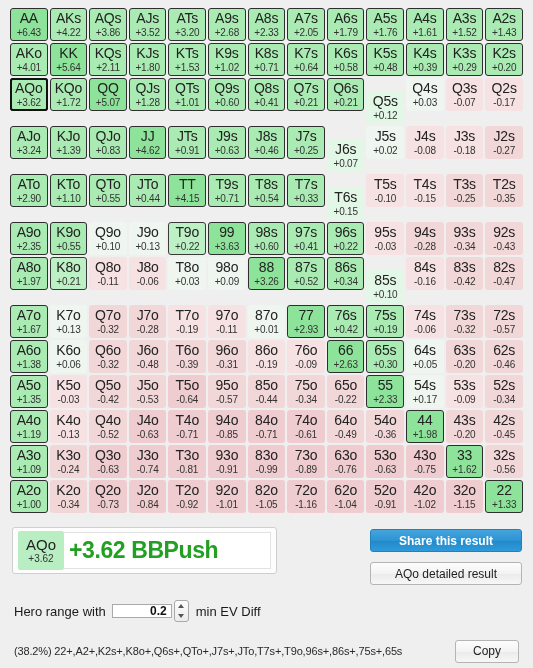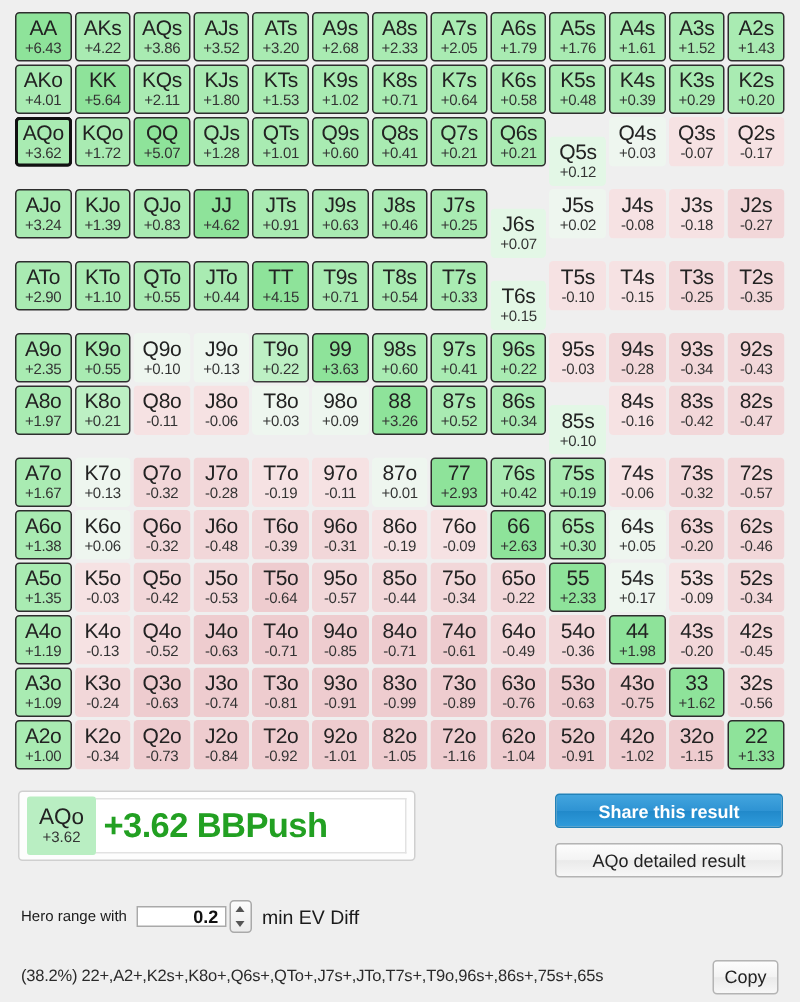--- a/index.html
+++ b/index.html
@@ -162,21 +162,21 @@
 
   
   #hero-row {
     position: absolute;
     left: 14px;
     top: 600px;
     display: flex;
     align-items: center;
     height: 22px;
   }
-  #hero-label { font-size: 10px; color: #1a1a1a; margin-right: 6px; }
+  #hero-label { font-size: 13px; color: #1a1a1a; margin-right: 6px; }
   #hero-input {
     width: 60px;
     height: 14px;
     border: 1px solid #a9a9a9;
     background: #fff;
     font-family: "Liberation Sans", sans-serif;
     font-size: 12px;
     font-weight: bold;
     text-align: right;
     padding: 0 4px;
@@ -212,21 +212,21 @@
     align-items: center;
     justify-content: space-between;
   }
   #range-string {
     font-size: 11px;
     color: #2a2a2a;
     white-space: nowrap;
     letter-spacing: -0.15px;
   }
   #copy-btn {
-    width: 44px;
+    width: 64px;
     height: 23px;
     border-radius: 3px;
     border: 1px solid #b4b4b4;
     background: linear-gradient(to bottom, #fdfdfd 0%, #f3f3f3 50%, #eaeaea 51%, #f7f7f7 100%);
     color: #222;
     font-size: 12px;
     display: flex;
     align-items: center;
     justify-content: center;
     box-sizing: border-box;

